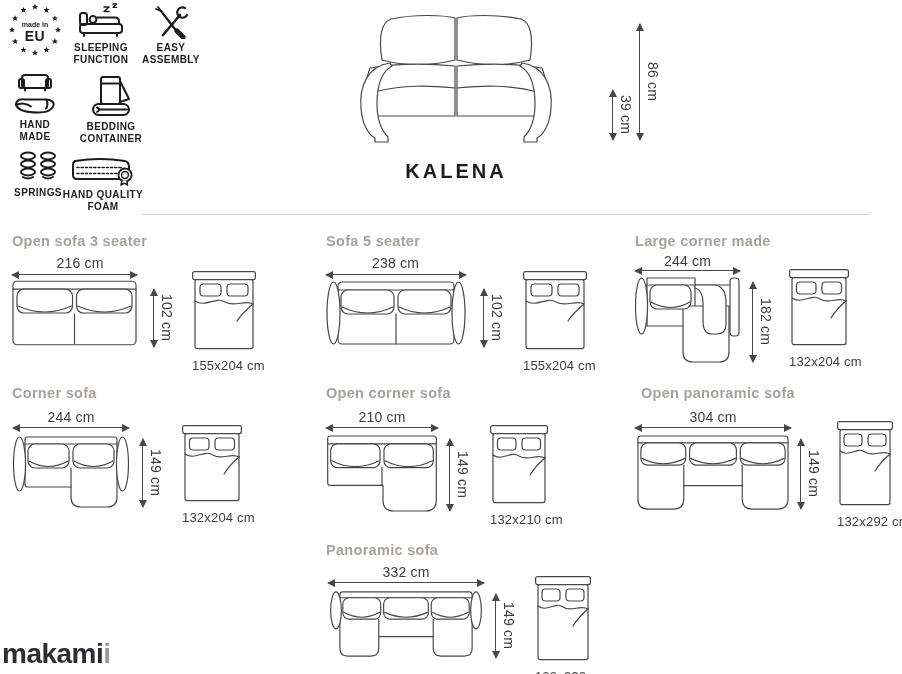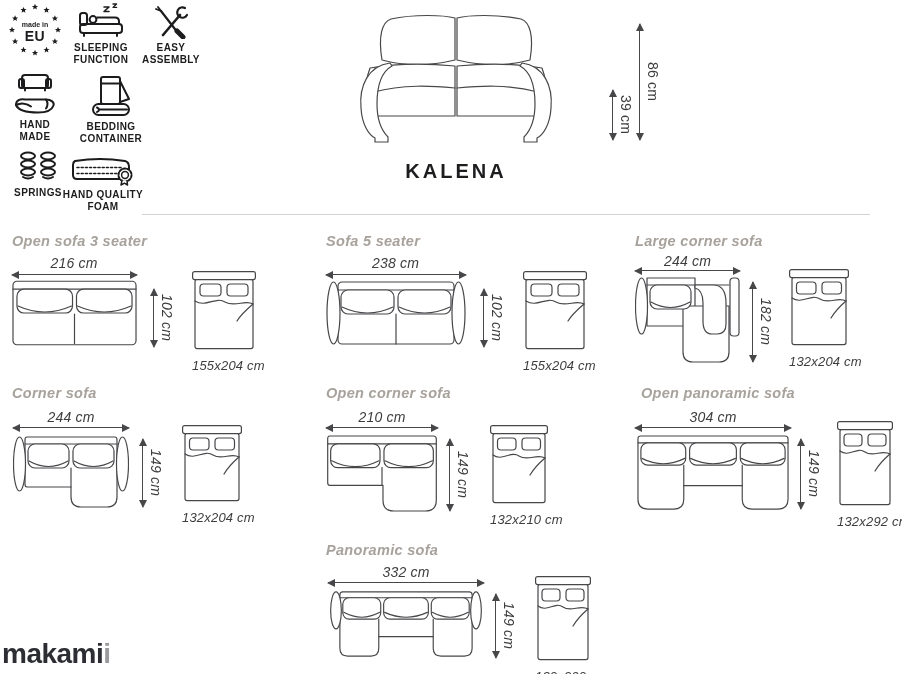--- a/index.html
+++ b/index.html
@@ -32,21 +32,21 @@
   .harrow::before{content:"";position:absolute;left:-1px;top:-3.4px;width:0;height:0;
     border-top:4px solid transparent;border-bottom:4px solid transparent;border-right:8px solid var(--line);}
   .harrow::after{content:"";position:absolute;right:-1px;top:-3.4px;width:0;height:0;
     border-top:4px solid transparent;border-bottom:4px solid transparent;border-left:8px solid var(--line);}
   .varrow{position:absolute;width:1.2px;background:var(--line);}
   .varrow::before{content:"";position:absolute;top:-1px;left:-3.4px;width:0;height:0;
     border-left:4px solid transparent;border-right:4px solid transparent;border-bottom:8px solid var(--line);}
   .varrow::after{content:"";position:absolute;bottom:-1px;left:-3.4px;width:0;height:0;
     border-left:4px solid transparent;border-right:4px solid transparent;border-top:8px solid var(--line);}
 
-  .cell{position:absolute;font-style:italic;}
+  .cell{position:absolute;}
   .cfg-label{position:absolute;top:0;left:4px;font-size:14.5px;font-weight:600;
              color:var(--label);letter-spacing:.3px;white-space:nowrap;}
   .sofa-svg{position:absolute;}
   .bed{position:absolute;text-align:center;}
   .bed-cap{font-size:13px;color:var(--text);margin-top:4px;white-space:nowrap;letter-spacing:.2px;}
 
   .page-title{position:absolute;left:318px;top:160px;width:276px;text-align:center;
               font-size:20px;font-weight:700;letter-spacing:3px;color:#1d1d1f;}
   .divider{position:absolute;left:142px;top:214px;width:728px;height:1px;background:var(--divider);}
   .logo{position:absolute;left:2px;top:638px;font-size:28px;font-weight:700;
@@ -186,21 +186,21 @@
   <div class="varrow" style="left:612px;top:90px;height:50px"></div>
   <div class="dim-d" style="left:618px;top:90px;height:50px">39 cm</div>
   <div class="varrow" style="left:639px;top:24px;height:116px"></div>
   <div class="dim-d" style="left:645px;top:24px;height:116px">86 cm</div>
 
   <div class="page-title">KALENA</div>
   <div class="divider"></div>
 
   <div class="cell" style="left:8px;top:233px;width:260px;height:140px">
     <div class="cfg-label">Open sofa 3 seater</div>
-    <div class="dim-w" style="left:2px;top:22px;width:128px">216 cm</div>
+    <div class="dim-w" style="left:8px;top:22px;width:128px">216 cm</div>
     <div class="harrow" style="left:4px;top:41px;width:125px"></div>
     <svg class="art sofa-svg" style="left:4px;top:47px" width="125" height="66" viewBox="0 0 126 66">
       <rect x="1" y="1" width="124" height="64" rx="4"></rect>
       <path class="ln" d="M1,9 H125"></path>
       <rect x="5" y="9" width="56" height="24" rx="7"></rect>
       <path class="ln" d="M6,26 Q33,38 60,26"></path>
       <rect x="65" y="9" width="56" height="24" rx="7"></rect>
       <path class="ln" d="M66,26 Q93,38 120,26"></path>
       <path class="ln" d="M63,34 V64"></path>
     </svg>
@@ -243,21 +243,21 @@
         <rect x="8" y="13" width="21" height="12" rx="3.5"></rect>
         <rect x="35" y="13" width="21" height="12" rx="3.5"></rect>
         <path class="ln" d="M3,30 C14,37 24,25 33,31 C43,37 53,28 61,33"></path>
         <path class="ln" d="M61,33 C54,39 48,45 45,50"></path>
       </svg>
       <div class="bed-cap">155x204 cm</div>
     </div>
   </div>
 
   <div class="cell" style="left:633px;top:233px;width:269px;height:140px">
-    <div class="cfg-label" style="left:2px">Large corner sofa</div>
+    <div class="cfg-label" style="left:2px">Large corner made</div>
     <div class="dim-w" style="left:0;top:20px;width:109px">244 cm</div>
     <div class="harrow" style="left:2px;top:37px;width:105px"></div>
     <svg class="art sofa-svg" style="left:2px;top:43px" width="106" height="88" viewBox="0 0 106 88">
       <path d="M15,2 H92 Q94,2 94,5 V57 Q94,60 91,60 H94 V60 L94,30 V60 H94 Z" fill="none" stroke="none"></path>
       <rect x="12" y="2" width="48" height="48"></rect>
       <path d="M48,30 H94 V76 Q94,86 84,86 H58 Q48,86 48,76 Z"></path>
       <path class="ln" d="M12,9 H94"></path>
       <rect x="15" y="9" width="41" height="24" rx="7"></rect>
       <path class="ln" d="M16,26 Q35.5,37 55,26"></path>
       <path d="M60,9 H78 Q91,9 91,27 V48 Q91,58 82,58 H77 Q68,58 68,45 V27 Q68,14 60,12 Z"></path>

